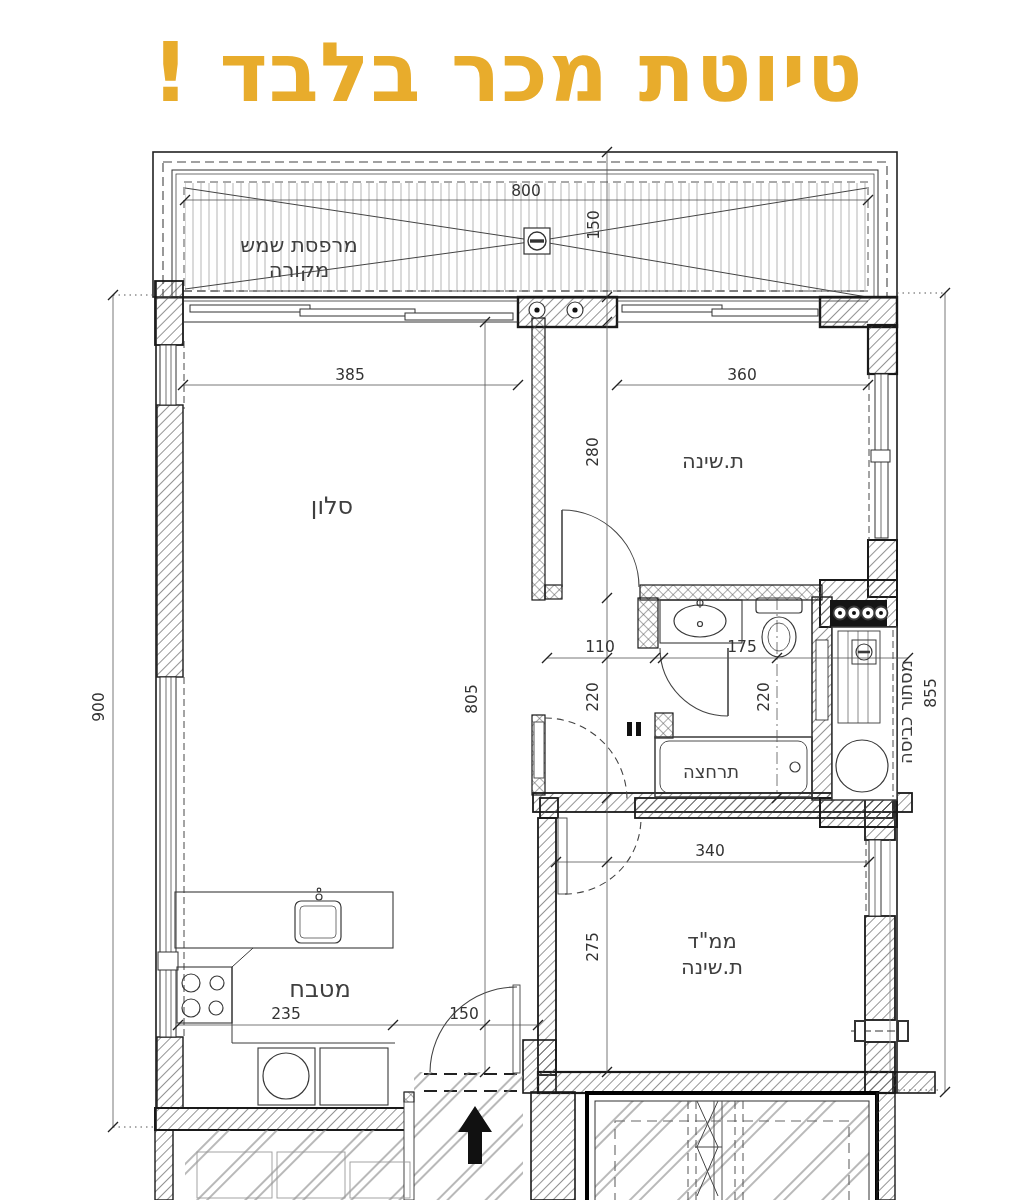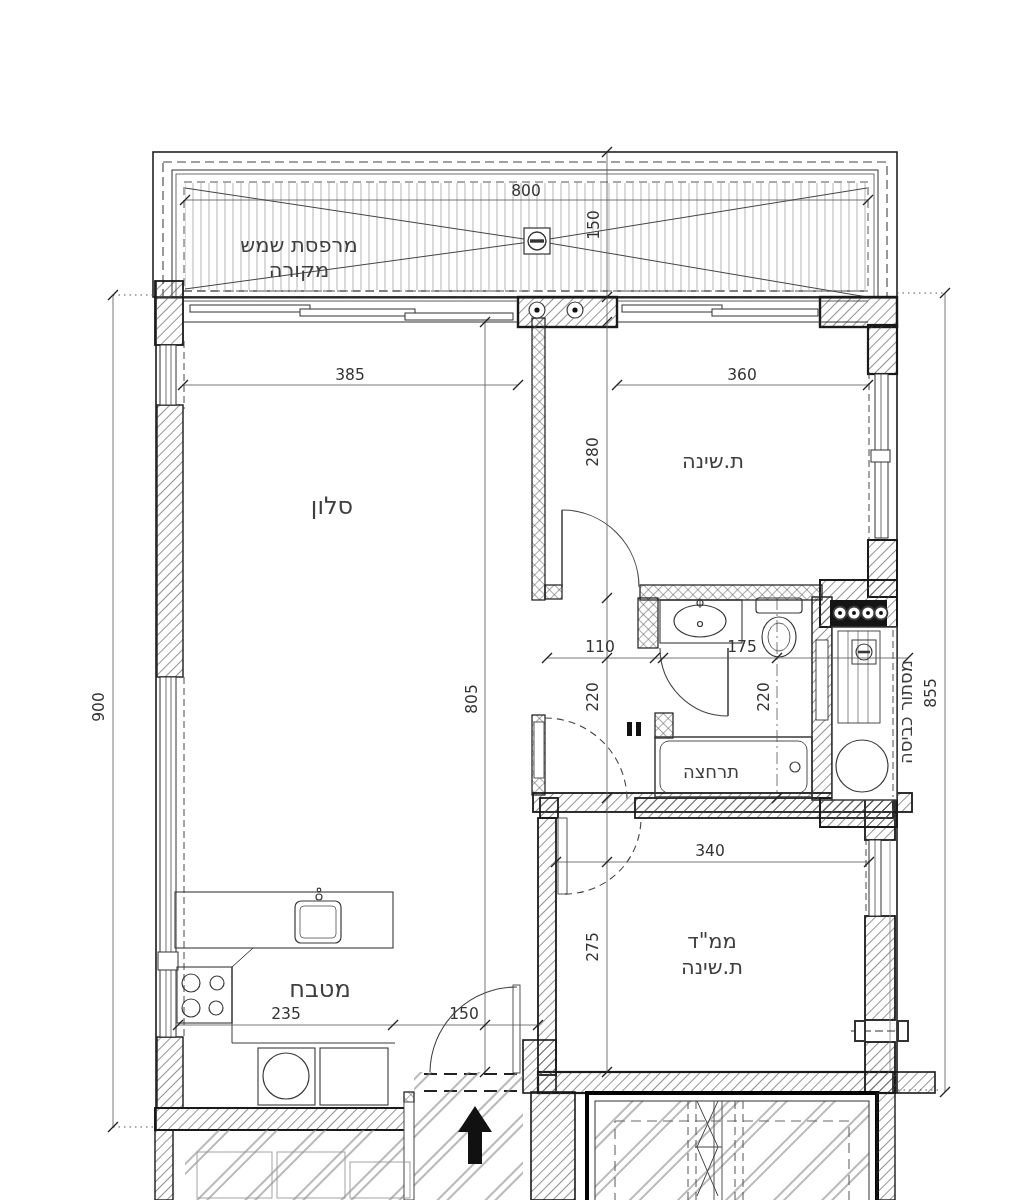--- a/index.html
+++ b/index.html
@@ -13,20 +13,21 @@
   text{font-family:"DejaVu Sans",sans-serif;fill:#3a3a3a;}
   .dim{font-size:15.5px;fill:#333;}
   .room{font-size:21px;fill:#3f3f3f;}
   .room-big{font-size:24px;fill:#3f3f3f;}
   .lbl-small{font-size:18px;fill:#3f3f3f;}
 </style>
 </head>
 <body>
 
 <div id="stage">
+  <div class="title" dir="rtl">טיוטת מכר בלבד !</div>
 
   <svg width="1015" height="1200" viewBox="0 0 1015 1200">
     <defs>
       <pattern id="hatch" patternUnits="userSpaceOnUse" width="7" height="7" patternTransform="rotate(45)">
         <line x1="0" y1="0" x2="0" y2="7" stroke="#4a4a4a" stroke-width="1.2"></line>
       </pattern>
       <pattern id="cross" patternUnits="userSpaceOnUse" width="7" height="7" patternTransform="rotate(45)">
         <path d="M0 0H7M0 0V7" stroke="#555" stroke-width="1"></path>
       </pattern>
       <pattern id="vstripe" patternUnits="userSpaceOnUse" width="8" height="8">

